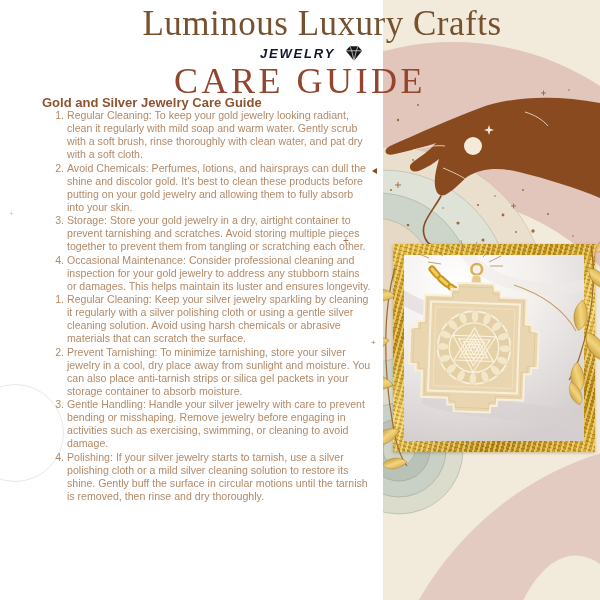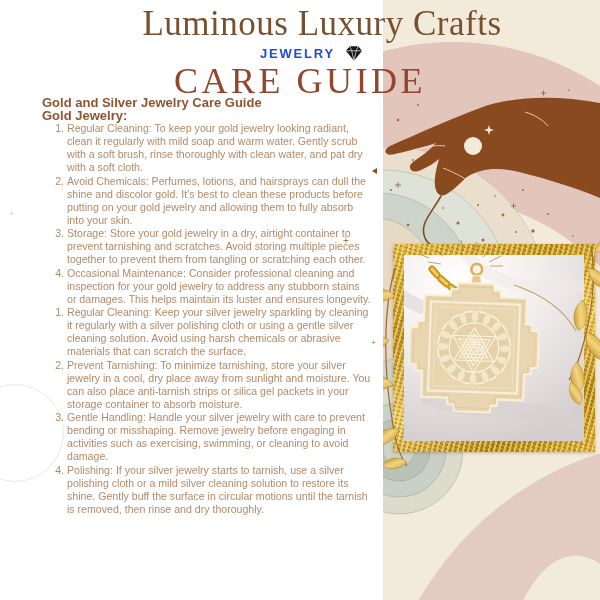--- a/index.html
+++ b/index.html
@@ -8,21 +8,21 @@
     background:#ffffff;overflow:hidden;
     font-family:"Liberation Sans",sans-serif;
   }
   
   .header{position:absolute;left:0;top:0;width:600px;text-align:center;z-index:6;}
   .brand{
     margin:4px 0 0 0;font-family:"Liberation Serif",serif;font-weight:400;
     font-size:35px;color:#77512f;letter-spacing:.5px;transform:translateX(22px);
   }
   .subrow{display:flex;justify-content:center;align-items:center;gap:9px;margin-top:1px;transform:translateX(12px);}
-  .category{font-size:13px;letter-spacing:1.8px;color:#1d4ed8;font-weight:bold;}
+  .category{font-size:13px;letter-spacing:1.8px;color:#0f172a;font-weight:bold;font-style:italic;}
   .gem{width:20px;height:17px;display:block;}
   .care{
     margin:0;font-family:"Liberation Serif",serif;font-weight:400;
     font-size:36px;letter-spacing:3.5px;color:#93452d;line-height:1;margin-top:1px;
   }
   
   .text-col{
     position:absolute;left:42px;top:96px;width:342px;z-index:5;
     color:#b28a69;font-size:10.6px;line-height:13px;
   }
@@ -73,21 +73,20 @@
           <path d="M15.5,1 L13.5,6 L11,17"></path>
         </g>
       </svg>
     </div>
     <h2 class="care">CARE GUIDE</h2>
   </div>
 
   <div class="text-col">
     <p class="h">Gold and Silver Jewelry Care Guide</p>
 
-    <p class="h">Gold Jewelry:</p>
     <ol>
       <li>Regular Cleaning: To keep your gold jewelry looking radiant, clean it regularly with mild soap and warm water. Gently scrub with a soft brush, rinse thoroughly with clean water, and pat dry with a soft cloth.</li>
       <li>Avoid Chemicals: Perfumes, lotions, and hairsprays can dull the shine and discolor gold. It's best to clean these products before putting on your gold jewelry and allowing them to fully absorb into your skin.</li>
       <li>Storage: Store your gold jewelry in a dry, airtight container to prevent tarnishing and scratches. Avoid storing multiple pieces together to prevent them from tangling or scratching each other.</li>
       <li>Occasional Maintenance: Consider professional cleaning and inspection for your gold jewelry to address any stubborn stains or damages. This helps maintain its luster and ensures longevity.</li>
     </ol>
 
     <ol>
       <li>Regular Cleaning: Keep your silver jewelry sparkling by cleaning it regularly with a silver polishing cloth or using a gentle silver cleaning solution. Avoid using harsh chemicals or abrasive materials that can scratch the surface.</li>
       <li>Prevent Tarnishing: To minimize tarnishing, store your silver jewelry in a cool, dry place away from sunlight and moisture. You can also place anti-tarnish strips or silica gel packets in your storage container to absorb moisture.</li>

